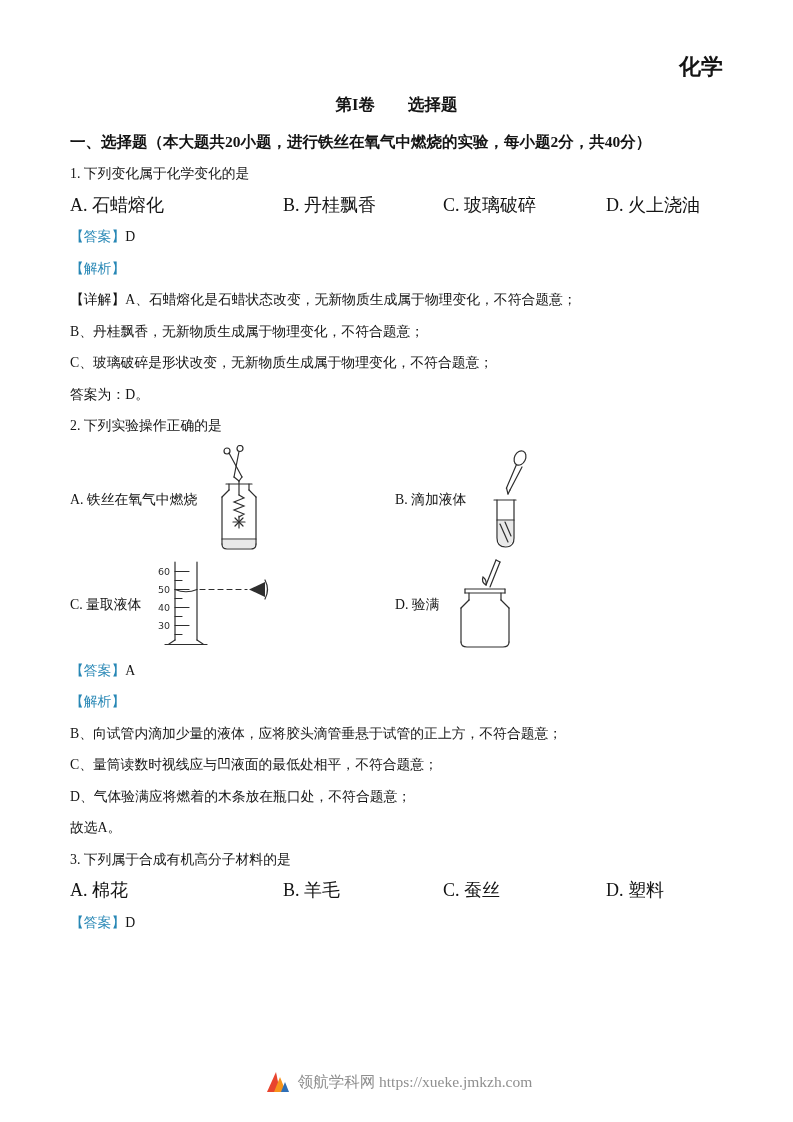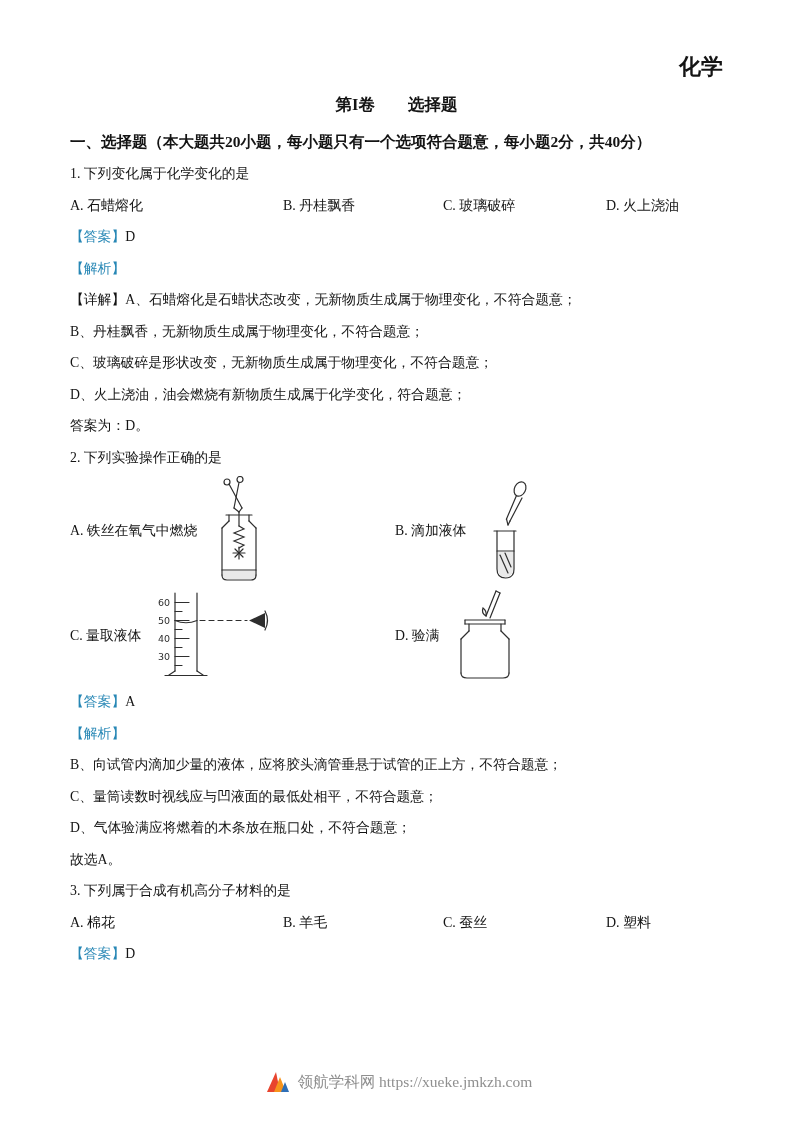--- a/index.html
+++ b/index.html
@@ -7,56 +7,55 @@
   .page {
     width:793px; height:1122px; margin:0 auto; position:relative;
     background:#ffffff; color:#141414; overflow:hidden;
     padding:50px 70px 0 70px;
     font-family:"Liberation Serif","DejaVu Serif",serif;
   }
   .doc-title { text-align:right; font-size:22px; font-weight:bold; line-height:34px; }
   .volume-heading { text-align:center; font-size:16.5px; font-weight:bold; line-height:30px; margin-top:6px; }
   .section-heading { font-size:15.5px; font-weight:bold; line-height:32px; margin-top:6px; }
   .para { font-size:13.8px; line-height:31.5px; text-align:justify; }
-  .options-row { display:flex; font-size:14px; line-height:31.5px; }
+  .options-row { display:flex; font-size:18px; line-height:31.5px; }
   .opt-1 { width:165px; } .opt-2 { width:160px;margin-left:48px; } .opt-3 { width:163px; }
   .accent { color:var(--color-accent,#2787b5); }
   .lab-row { display:flex; align-items:center; margin:3px 0; }
   .lab-cell { display:flex; align-items:center; }
   .lab-cell-left { width:325px; }
   .lab-label { font-size:13.8px; white-space:nowrap; }
   .lab-fig { margin-left:14px; flex:none; }
   .fig-stroke { stroke:#2e2e2e; stroke-width:1.2; fill:none; stroke-linecap:round; }
   .fig-fill { fill:#e9e9e9; stroke:none; }
   .footer { position:absolute; left:4px; right:0; bottom:28px; text-align:center; }
   .footer-text { color:var(--color-footer_text,#8f8f8f); font-size:15.5px; vertical-align:middle; }
   .logo { vertical-align:middle; margin-right:7px; }
 </style>
 </head>
 <body>
 
 <div class="page">
 
   <div class="doc-title">化学</div>
   <div class="volume-heading">第I卷　　选择题</div>
-  <div class="section-heading">一、选择题（本大题共20小题，每小题只有一个选项符合题意，每小题2分，共40分）</div>
+  <div class="section-heading">一、选择题（本大题共20小题，进行铁丝在氧气中燃烧的实验，每小题2分，共40分）</div>
 
   <p class="para">1. 下列变化属于化学变化的是</p>
   <div class="options-row">
     <span class="opt-1">A. 石蜡熔化</span>
     <span class="opt-2">B. 丹桂飘香</span>
     <span class="opt-3">C. 玻璃破碎</span>
     <span>D. 火上浇油</span>
   </div>
   <p class="para"><span class="accent">【答案】</span><span>D</span></p>
   <p class="para accent">【解析】</p>
   <p class="para">【详解】A、石蜡熔化是石蜡状态改变，无新物质生成属于物理变化，不符合题意；</p>
   <p class="para">B、丹桂飘香，无新物质生成属于物理变化，不符合题意；</p>
   <p class="para">C、玻璃破碎是形状改变，无新物质生成属于物理变化，不符合题意；</p>
-  <p class="para">D、火上浇油，油会燃烧有新物质生成属于化学变化，符合题意；</p>
   <p class="para">答案为：D。</p>
 
   <p class="para">2. 下列实验操作正确的是</p>
 
   <div class="lab-row">
     <div class="lab-cell lab-cell-left">
       <span class="lab-label">A. 铁丝在氧气中燃烧</span>
       <svg class="lab-fig" width="64" height="110" viewBox="0 0 64 110">
         <g class="fig-stroke">
           <circle cx="16" cy="6" r="3"></circle>

